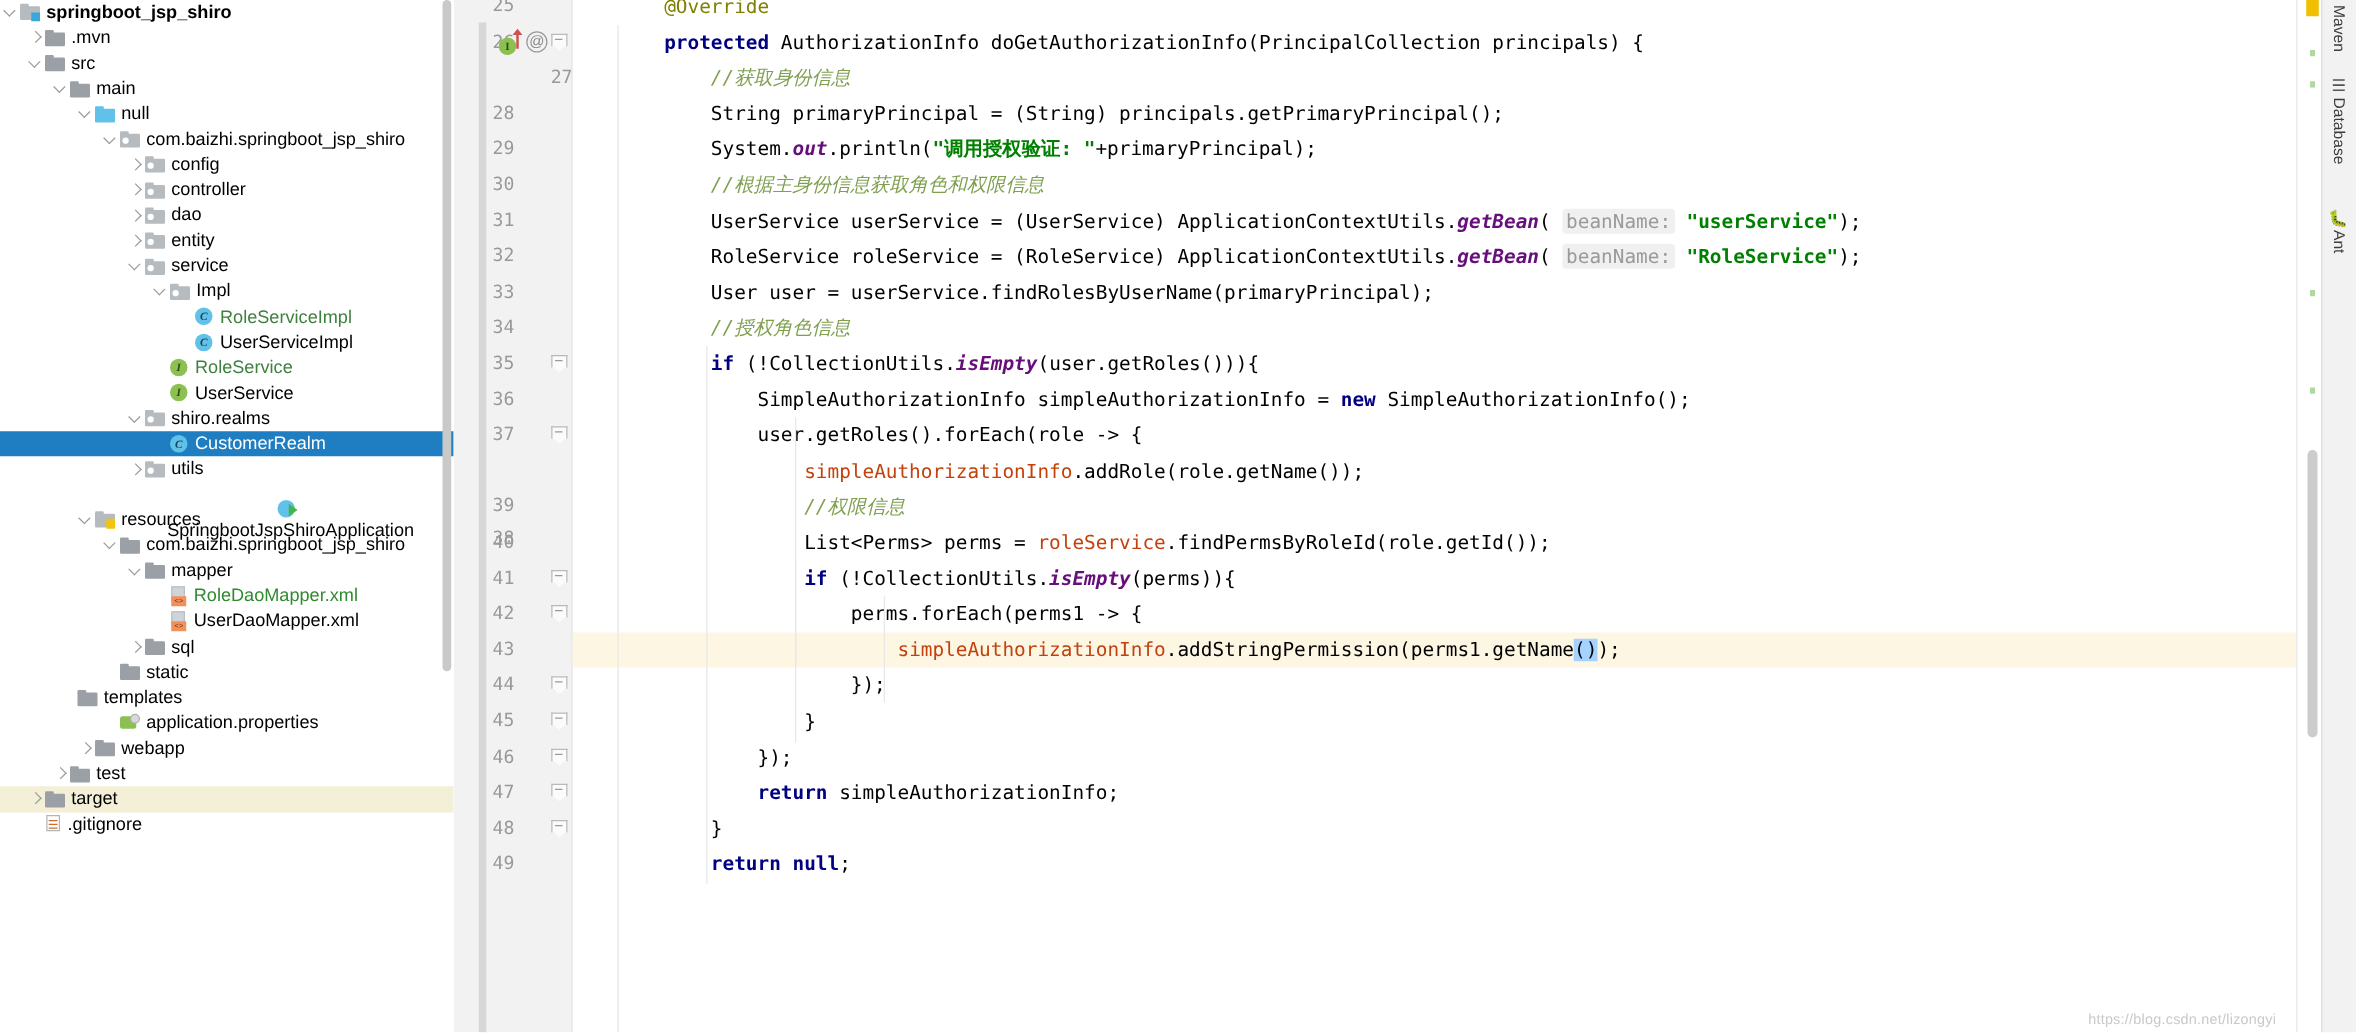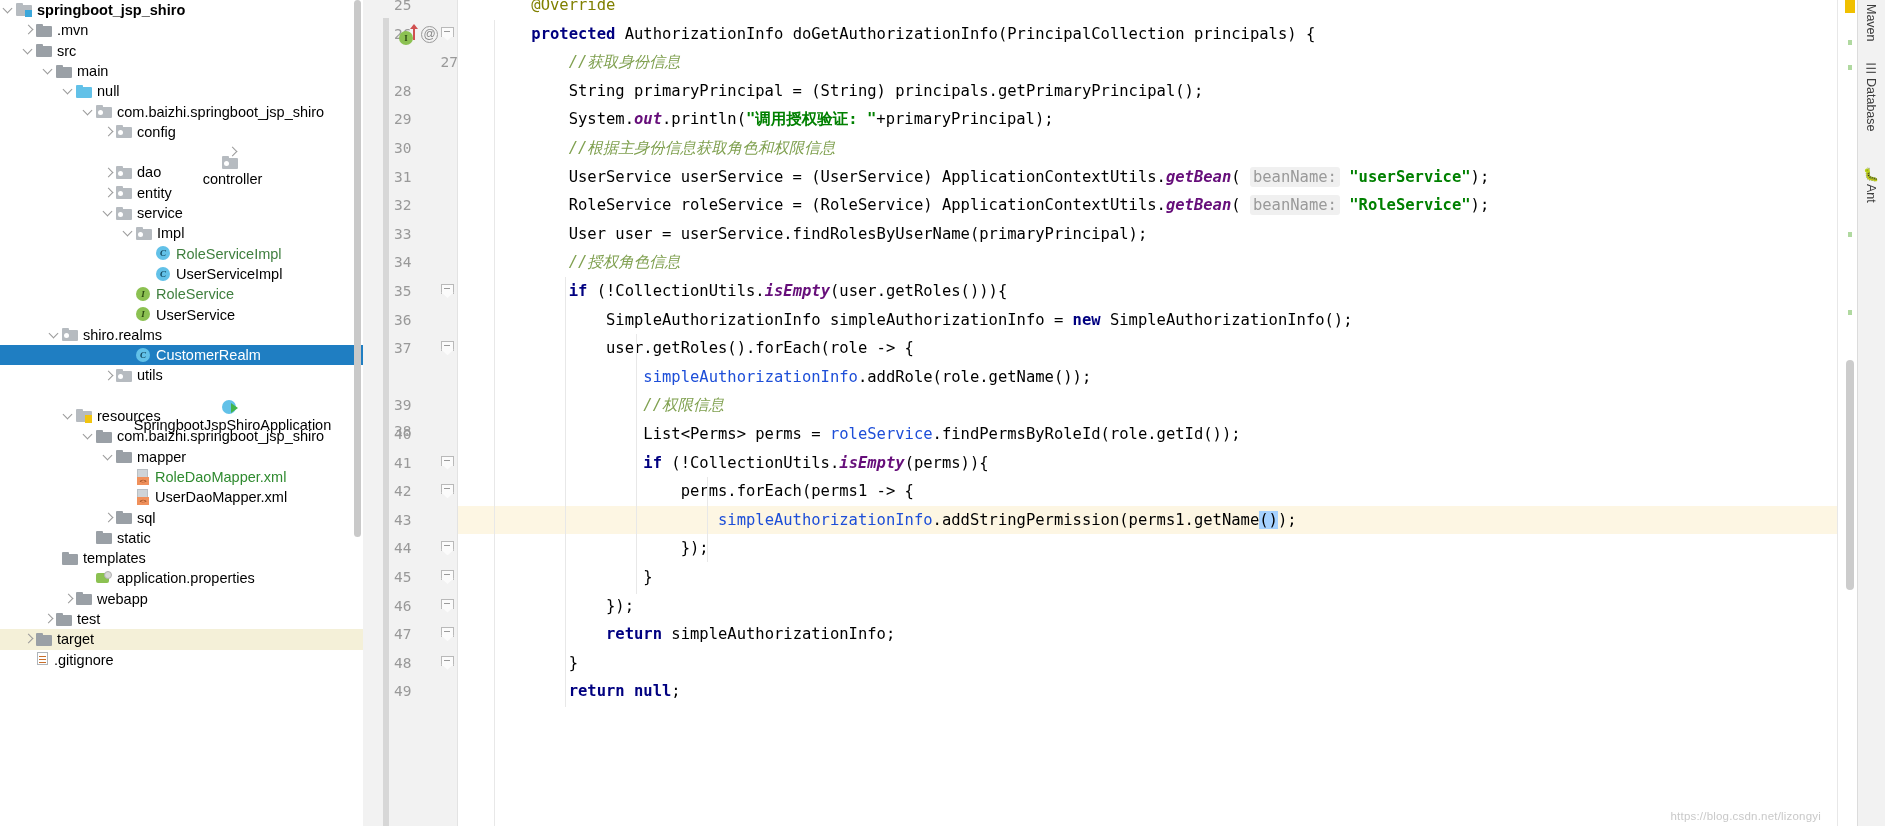--- a/index.html
+++ b/index.html
@@ -239,21 +239,21 @@
     font-family:"DejaVu Sans Mono", monospace;
     font-size:15.5px;
     color:#000000;
     padding-left:36px;
   }
   .code-line.hl { background:#fdf6e3; }
   .kw { color:#000080; font-weight:700; }
   .cmt { color:#7fa04f; font-style:italic; }
   .str { color:#008000; font-weight:700; }
   .fld { color:#660e7a; font-style:italic; font-weight:700; }
-  .mth { color:#1d4ed8; }
+  .mth { color:#c2410c; }
   .anno { color:#808000; }
   .hint {
     background:#f0f0f0; color:#9a9a9a; border-radius:3px;
     padding:1px 3px; font-style:normal;
   }
   .sel { background:#a6d2ff; }
   .indent-guide {
     position:absolute; top:0; width:1px; background:#e8e8e8;
   }
 
@@ -353,21 +353,21 @@
           </span>
           <span class="tree-label">com.baizhi.springboot_jsp_shiro</span>
         </div>
         <div class="tree-row" style="top: 121.8px; position: absolute; left: 0px; right: 0px; padding-left: 102px;">
           <span class="arrow closed"></span>
           <span class="ic ic-pkg">
             <i></i>
           </span>
           <span class="tree-label">config</span>
         </div>
-        <div class="tree-row" style="top: 142.1px; position: absolute; left: 0px; right: 0px; padding-left: 102px; flex-direction: column;">
+        <div class="tree-row" style="top: 142.1px; position: absolute; left: 0px; right: 0px; padding-left: 102px;">
           <span class="arrow closed"></span>
           <span class="ic ic-pkg">
             <i></i>
           </span>
           <span class="tree-label">controller</span>
         </div>
         <div class="tree-row" style="top: 162.4px; position: absolute; left: 0px; right: 0px; padding-left: 102px;">
           <span class="arrow closed"></span>
           <span class="ic ic-pkg">
             <i></i>
@@ -416,21 +416,21 @@
           </span>
           <span class="tree-label green">RoleService</span>
         </div>
         <div class="tree-row" style="top: 304.5px; position: absolute; left: 0px; right: 0px; padding-left: 122px;">
           <span class="arrow"></span>
           <span class="ic ic-iface">
             <i>I</i>
           </span>
           <span class="tree-label">UserService</span>
         </div>
-        <div class="tree-row" style="top: 324.8px; position: absolute; left: 0px; right: 0px; padding-left: 48px;">
+        <div class="tree-row" style="top: 324.8px; position: absolute; left: 0px; right: 0px; padding-left: 102px;">
           <span class="arrow open"></span>
           <span class="ic ic-pkg">
             <i></i>
           </span>
           <span class="tree-label">shiro.realms</span>
         </div>
         <div class="tree-row selected" style="top: 345.1px; position: absolute; left: 0px; right: 0px; padding-left: 122px;">
           <span class="arrow"></span>
           <span class="ic ic-class">
             <i>C</i>

